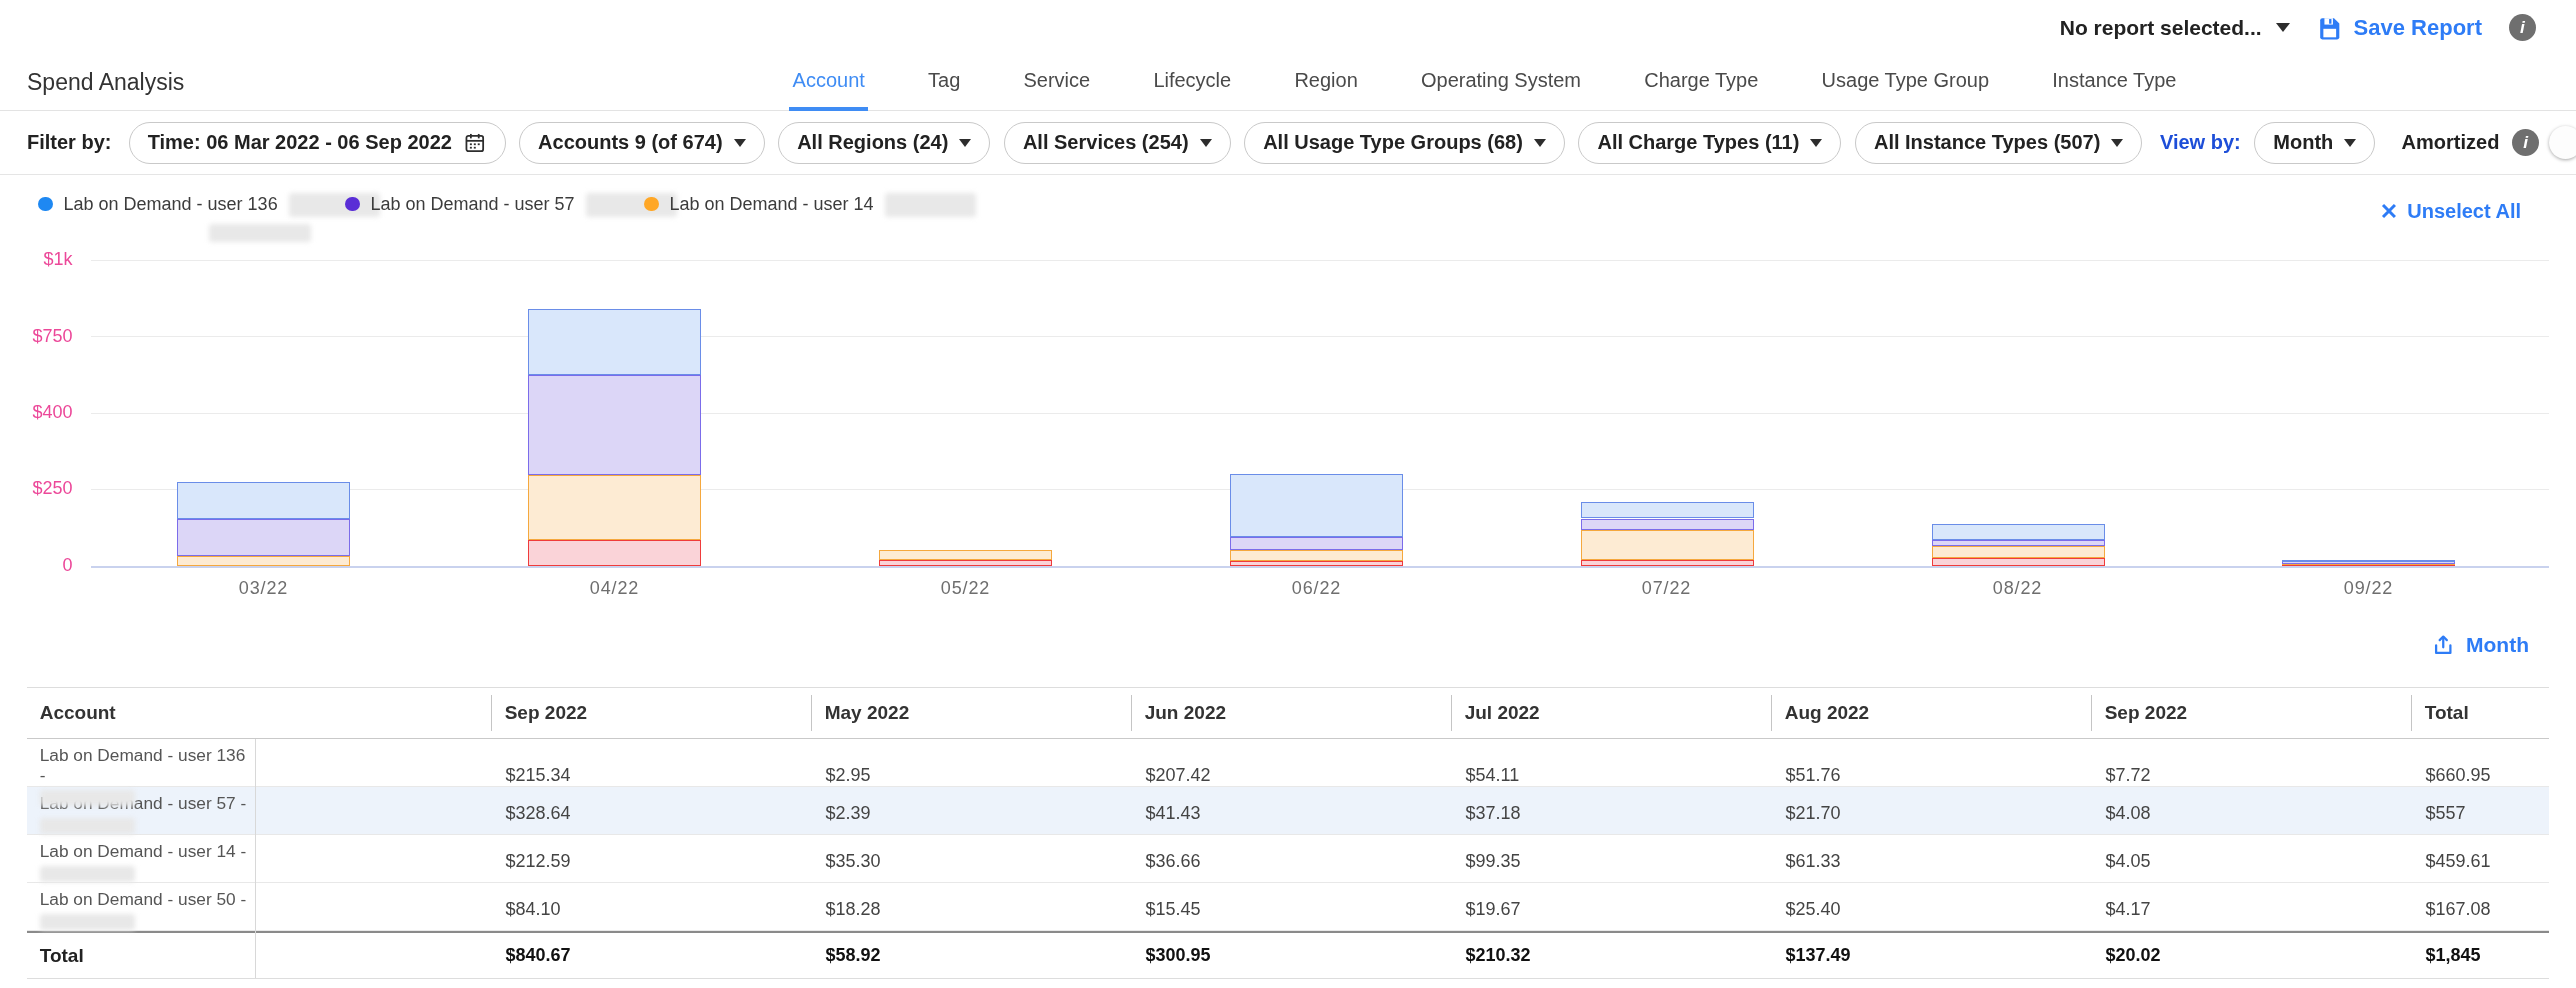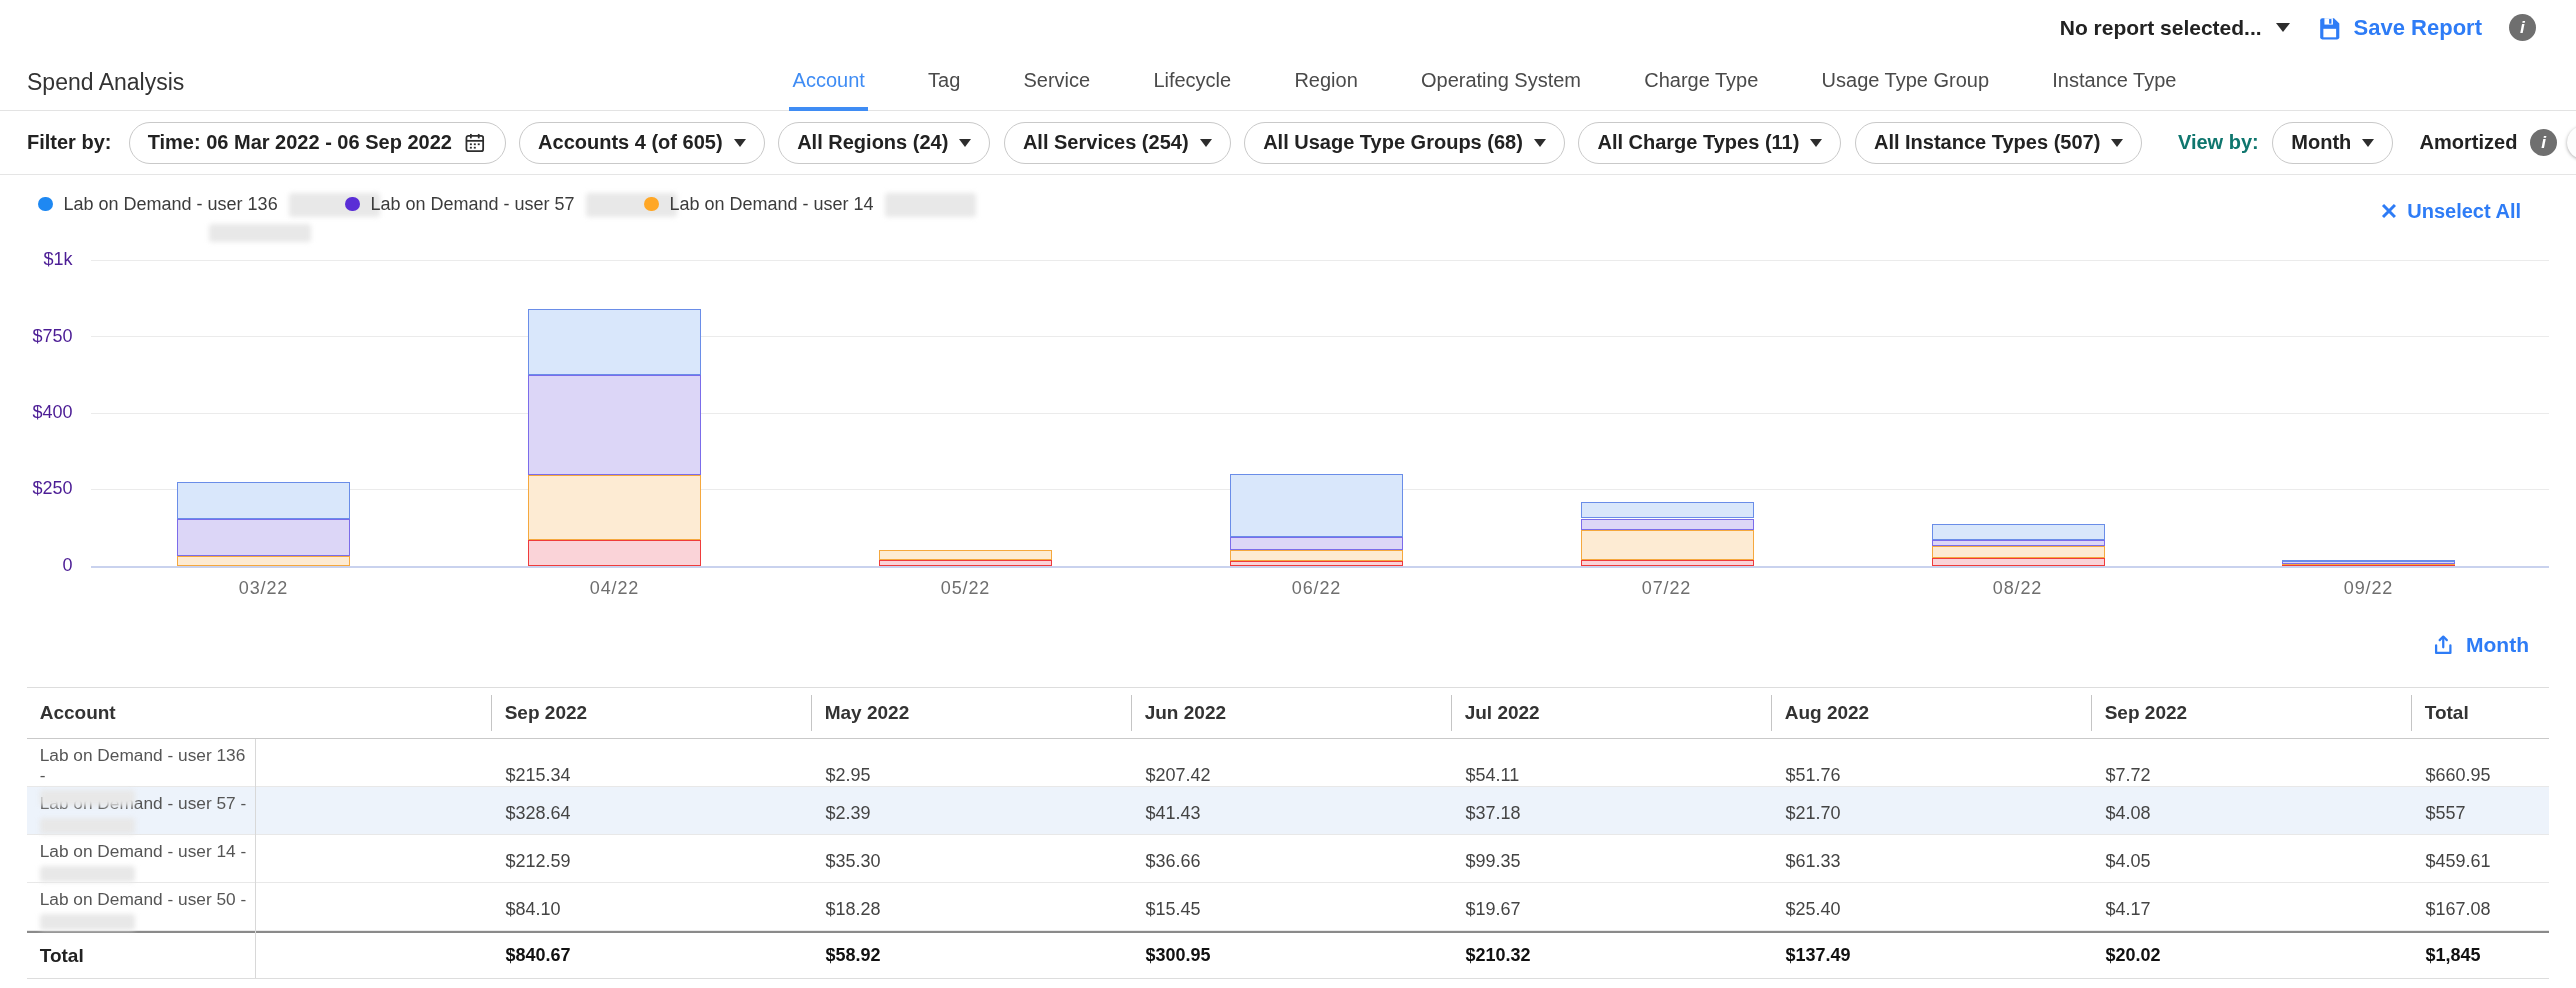--- a/index.html
+++ b/index.html
@@ -28,21 +28,21 @@
   .tab.active { color:#3F8CF4; border-bottom-color:#3F8CF4; }
 
   
   .filterbar { height:64px; display:flex; align-items:center; gap:13.6px;
                padding:0 40px 0 27px; border-bottom:0.9px solid #e5e5e5; }
   .filter-label { font-size:20px; font-weight:bold; color:#222; margin-right:3.6px; white-space:nowrap; }
   .pill { display:flex; align-items:center; gap:11px; height:42px; padding:16px 18px;
           border:1.8px solid #c9c9c9; border-radius:22px; background:#fff; cursor:pointer;
           font-size:20px; font-weight:bold; color:#222; white-space:nowrap; }
   .pill .caret { border-left-width:6.4px; border-right-width:6.4px; border-top-width:8.2px; }
-  .viewby-label { font-size:20px; font-weight:bold; color:#0f766e; margin-left:22px; white-space:nowrap; }
+  .viewby-label { font-size:20px; font-weight:bold; color:#1d4ed8; margin-left:4px; white-space:nowrap; }
   .amortized { display:flex; align-items:center; gap:12.7px; margin-left:12.7px; }
   .amortized .txt { font-size:20px; font-weight:bold; color:#222; }
   .toggle { position:relative; width:53px; height:25.5px; background:#a9a9a9;
             border-radius:12.7px; cursor:pointer; }
   .toggle .knob { position:absolute; left:-2.7px; top:-3.6px; width:33px; height:33px;
                   background:#fdfdfd; border-radius:50%;
                   box-shadow:0 0.9px 3.6px rgba(0,0,0,0.35); }
   .reset { margin-left:auto; display:flex; align-items:center; gap:11px; cursor:pointer; }
 
   
@@ -56,21 +56,21 @@
   .legend-redact2 { width:102px; height:18px; margin-top:7.3px; margin-left:145px; }
   .unselect-all { position:absolute; right:55px; top:23.6px; display:flex; align-items:center;
                   gap:9px; cursor:pointer; color:#2E7CF6; font-size:20px; font-weight:bold; }
   .unselect-all .x { font-size:22px; }
 
   
   .chart { position:relative; height:356px; }
   .gridline { position:absolute; left:91px; right:27px; height:0.9px; background:#ebebeb; }
   .baseline { position:absolute; left:91px; right:27px; height:1.8px; background:#c9d2ee; }
   .ylabel { position:absolute; left:4.5px; width:68px; text-align:right;
-            font-size:18px; color:#4c1d95; }
+            font-size:18px; color:#ec4899; }
   .bar { position:absolute; height:0; width:173px; }
   .seg { position:absolute; left:0; right:0; border:1.8px solid; }
   .xlabel { position:absolute; width:127px; text-align:center; font-size:18px;
             color:#6e6e6e; letter-spacing:0.9px; }
 
   
   .exportbar { height:80px; position:relative; }
   .export-btn { position:absolute; right:47px; top:25.5px; display:flex; align-items:center;
                 gap:11px; cursor:pointer; }
   .export-btn .txt { font-size:21px; font-weight:bold; color:#2E7CF6; }
@@ -141,21 +141,21 @@
           <line x1="16" y1="3" x2="16" y2="7.5"></line>
           <line x1="3.5" y1="10" x2="20.5" y2="10"></line>
           <line x1="7" y1="13.5" x2="9" y2="13.5"></line>
           <line x1="11" y1="13.5" x2="13" y2="13.5"></line>
           <line x1="15" y1="13.5" x2="17" y2="13.5"></line>
           <line x1="7" y1="17" x2="9" y2="17"></line>
           <line x1="11" y1="17" x2="13" y2="17"></line>
         </svg>
       </div>
       <div class="pill">
-        <span>Accounts 4 (of 605)</span>
+        <span>Accounts 9 (of 674)</span>
         <span class="caret"></span>
       </div>
       <div class="pill">
         <span>All Regions (24)</span>
         <span class="caret"></span>
       </div>
       <div class="pill">
         <span>All Services (254)</span>
         <span class="caret"></span>
       </div>

